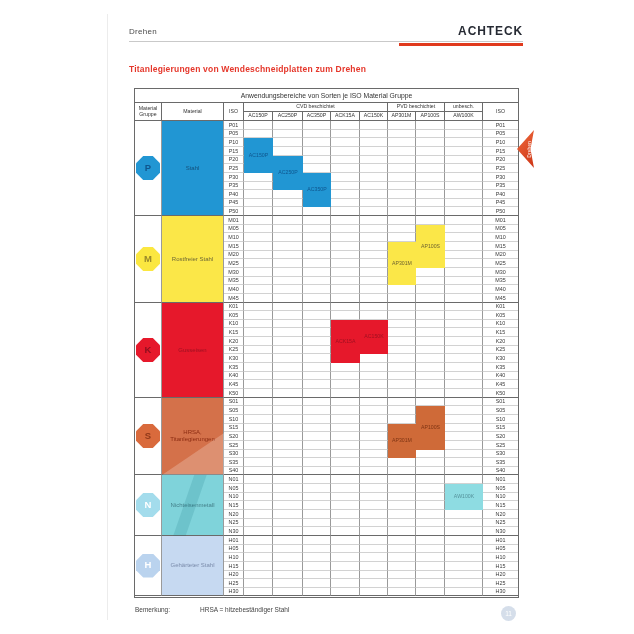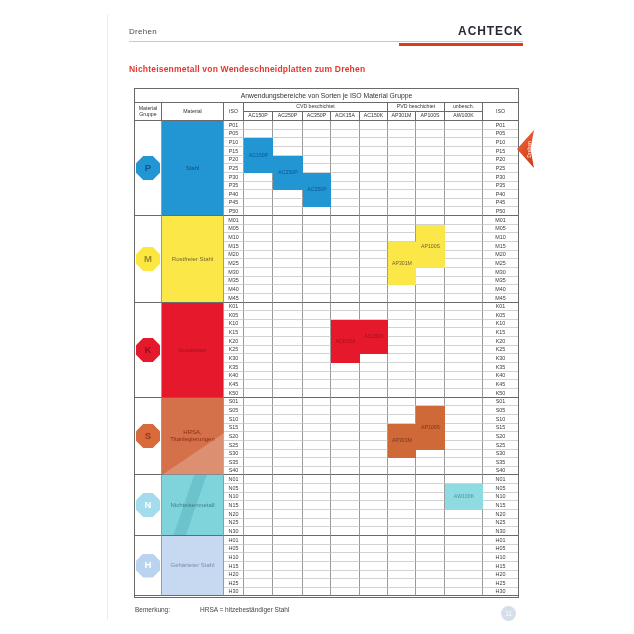--- a/index.html
+++ b/index.html
@@ -47,21 +47,21 @@
 </head>
 <body>
 
 <div class="abs" id="page-edge"></div>
 
 <div class="abs" id="hdr-left">Drehen</div>
 <div class="abs" id="hdr-rule"></div>
 <div class="abs" id="logo" style="color: rgb(38, 42, 51);">ACHTECK</div>
 <div class="abs" id="logo-bar" style="background: rgb(224, 58, 29);"></div>
 
-<div class="abs" id="doc-title" style="color: rgb(229, 55, 43);">Nichteisenmetall von Wendeschneidplatten zum Drehen</div>
+<div class="abs" id="doc-title" style="color: rgb(229, 55, 43);">Titanlegierungen von Wendeschneidplatten zum Drehen</div>
 
 <div class="abs" id="tbl">
     <div class="cell ttl hd" style="left: 0px; top: 0px; width: 383px; height: 14px;">Anwendungsbereiche von Sorten je ISO Material Gruppe</div>
     <div class="cell hdrcell vrd hd" style="left: 0px; top: 14px; width: 27px; height: 18px; white-space: pre-line;">Material
 Gruppe</div>
     <div class="cell hdrcell vrd hd" style="left: 27px; top: 14px; width: 62px; height: 18px;">Material</div>
     <div class="cell hdrcell vrd hd" style="left: 89px; top: 14px; width: 20px; height: 18px;">ISO</div>
     <div class="cell hdrcell vrd hd" style="left: 109px; top: 14px; width: 144px; height: 9px;">CVD beschichtet</div>
     <div class="cell hdrcell vrd hd" style="left: 253px; top: 14px; width: 57px; height: 9px;">PVD beschichtet</div>
     <div class="cell hdrcell vrd hd" style="left: 310px; top: 14px; width: 38px; height: 9px;">unbesch.</div>

